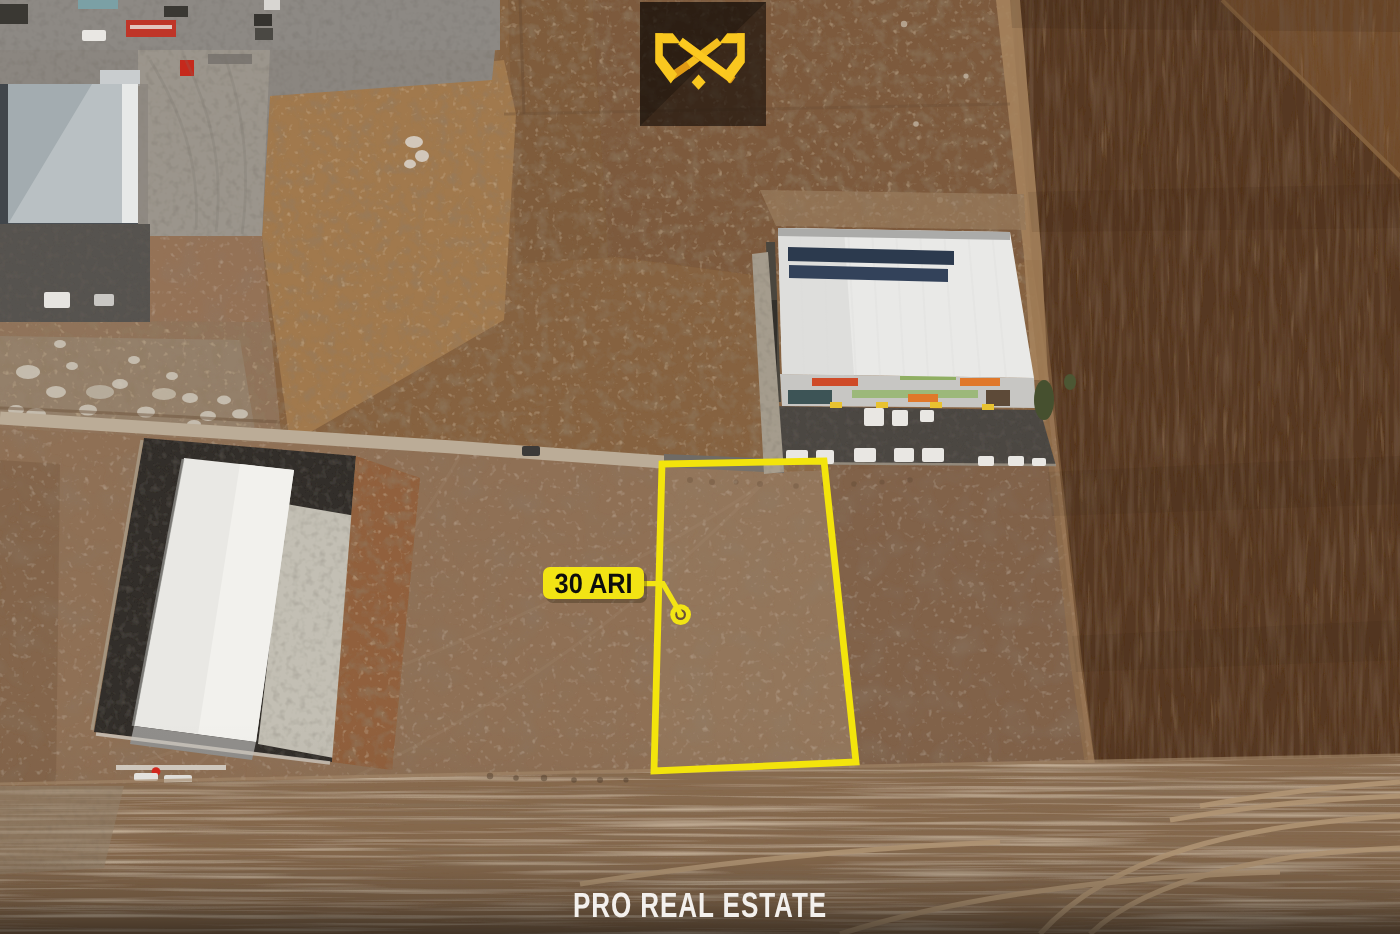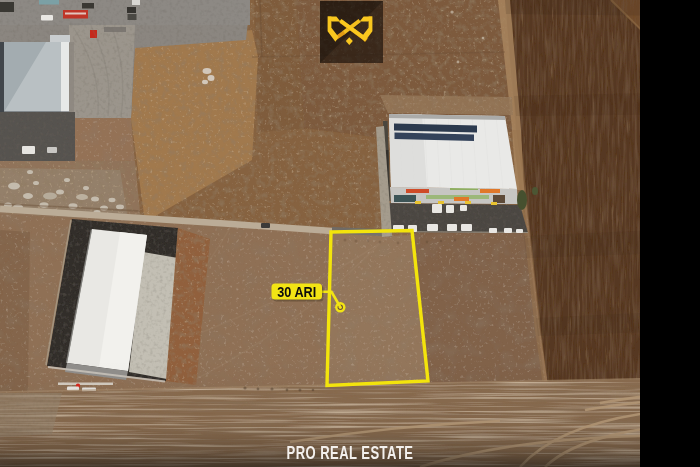--- a/index.html
+++ b/index.html
@@ -1,16 +1,16 @@
 <!DOCTYPE html>
 <html><head>
 <meta charset="utf-8">
 <style>
   html,body{margin:0;padding:0;background:#000;}
-  #stage{position:relative;width:640px;height:467px;overflow:hidden;font-family:"Liberation Sans",sans-serif;}
+  #stage{position:relative;width:700px;height:467px;overflow:hidden;font-family:"Liberation Sans",sans-serif;}
   svg{display:block;}
 </style>
 </head>
 <body>
 <div id="stage">
 <svg width="700" height="467" viewBox="0 0 700 467" xmlns="http://www.w3.org/2000/svg">
 <defs>
   <filter id="fField" x="-2%" y="-2%" width="104%" height="104%">
     <feTurbulence type="fractalNoise" baseFrequency="0.07" numOctaves="2" seed="11" result="t1"></feTurbulence>
     <feColorMatrix in="t1" type="matrix" values="0 0 0 0 0.26  0 0 0 0 0.19  0 0 0 0 0.13  0.9 0 0 0 -0.40" result="d1"></feColorMatrix>

